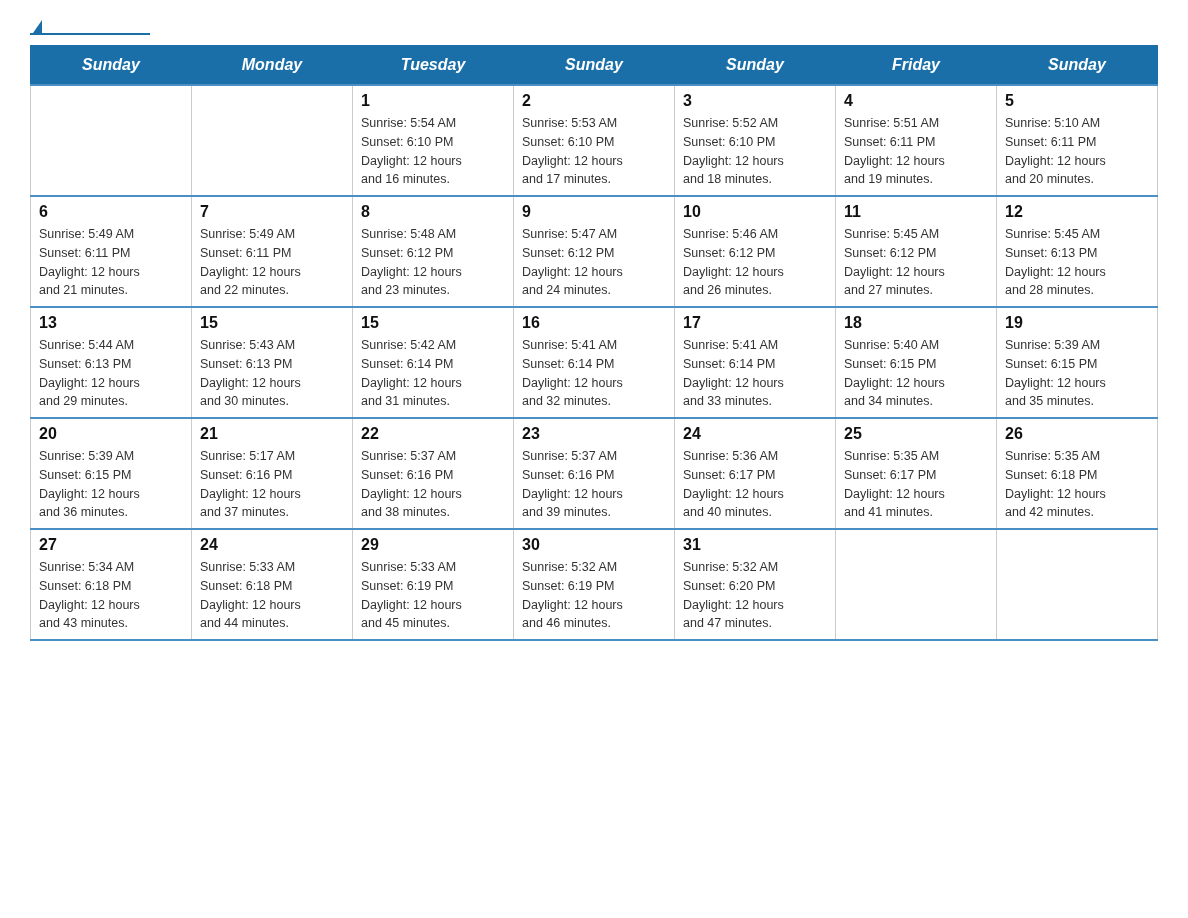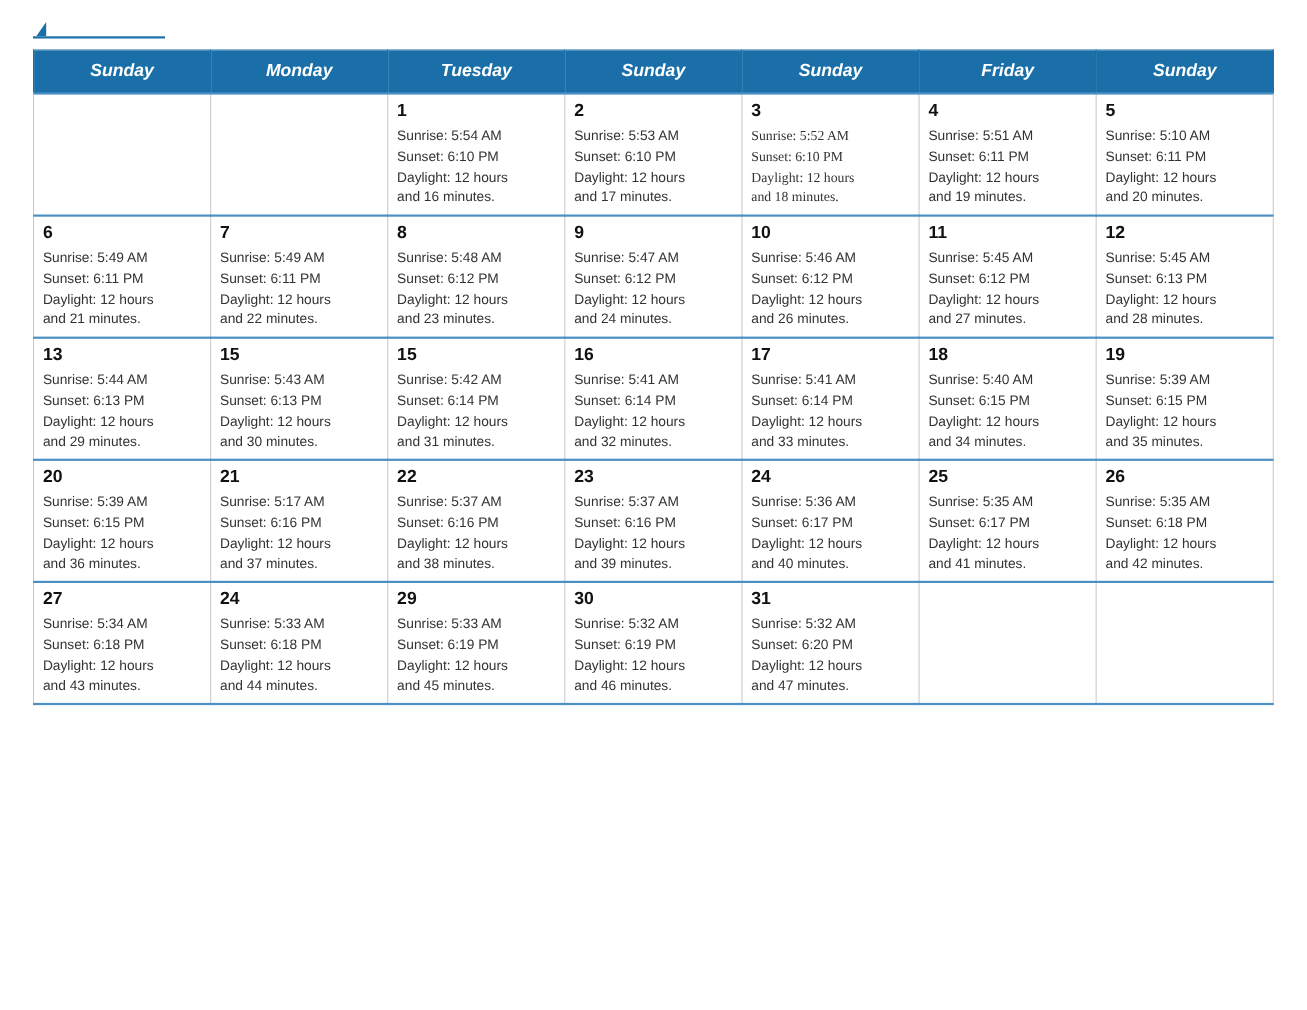--- a/index.html
+++ b/index.html
@@ -141,21 +141,21 @@
         </td>
         <td>
           <span class="day-number">2</span>
           <div class="day-info" style="white-space: pre-line;">Sunrise: 5:53 AM
 Sunset: 6:10 PM
 Daylight: 12 hours
 and 17 minutes.</div>
         </td>
         <td>
           <span class="day-number">3</span>
-          <div class="day-info" style="white-space: pre-line; font-family: Liberation Serif, serif;">Sunrise: 5:52 AM
+          <div class="day-info" style="white-space: pre-line;">Sunrise: 5:52 AM
 Sunset: 6:10 PM
 Daylight: 12 hours
 and 18 minutes.</div>
         </td>
         <td>
           <span class="day-number">4</span>
           <div class="day-info" style="white-space: pre-line;">Sunrise: 5:51 AM
 Sunset: 6:11 PM
 Daylight: 12 hours
 and 19 minutes.</div>

